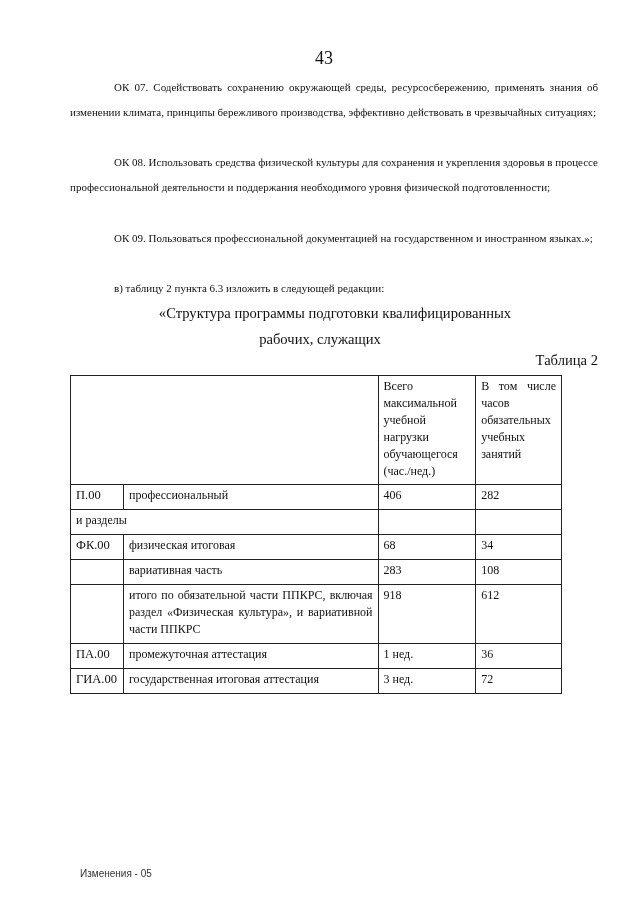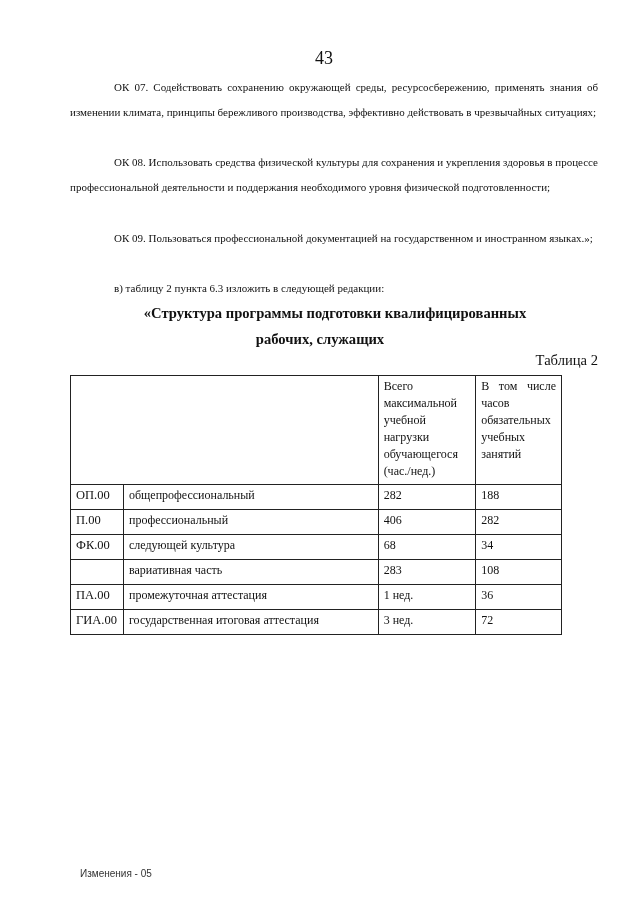--- a/index.html
+++ b/index.html
@@ -5,21 +5,21 @@
   html, body { margin: 0; padding: 0; background: #ffffff; }
   body { width: 640px; height: 905px; position: relative; overflow: hidden;
          font-family: "Liberation Serif", "DejaVu Serif", serif; color: #111; }
   .page-number { position: absolute; top: 48px; left: 4px; width: 640px; text-align: center; font-size: 18px; }
   .para { position: absolute; left: 70px; width: 528px; font-size: 11px; line-height: 25px; text-align: justify; }
   .indent { text-indent: 44px; }
   .p1 { top: 75px; }
   .p2 { top: 150px; }
   .p3 { top: 226px; }
   .p4 { top: 276px; }
-  .title { position: absolute; left: 0; width: 640px; text-align: center; font-weight: bold; font-size: 14.6px; line-height: 25px; }
+  .title { position: absolute; left: 0; width: 640px; text-align: center; font-weight: normal; font-size: 14.6px; line-height: 25px; }
   .t1 { top: 301px; padding-left: 30px; box-sizing: border-box; }
   .t2 { top: 327px; }
   .table-caption { position: absolute; top: 352px; right: 42px; font-size: 14.6px; }
   table.struct { position: absolute; top: 375px; left: 70px; width: 492px; border-collapse: collapse;
                  font-size: 12px; line-height: 17px; }
   table.struct td { border: 1px solid #222; vertical-align: top; padding: 2px 5px; }
   .c-code { width: 42px; }
   .c-name { width: 248px; }
   .c-total { width: 87px; margin-left: 48px; }
   .c-req { width: 75px; }
@@ -48,42 +48,47 @@
 <div class="table-caption">Таблица 2</div>
 
 <table class="struct">
   <tbody>
       <tr>
     <td colspan="2" class="hdr-empty"></td>
     <td class="c-total">Всего максимальной учебной нагрузки обучающегося (час./нед.)</td>
     <td class="c-req justify">В том числе часов обязательных учебных занятий</td>
   </tr>
   <tr class="row">
-    <td class="c-code code">ОП.00</td>
-    <td class="c-name">общепрофессиональный</td>
-    <td class="c-total">282</td>
-    <td class="c-req">188</td>
-  </tr>
-  <tr class="row">
     <td class="c-code code">П.00</td>
     <td class="c-name">профессиональный</td>
     <td class="c-total">406</td>
     <td class="c-req">282</td>
   </tr>
+  <tr class="section">
+    <td colspan="2">и разделы</td>
+    <td></td>
+    <td></td>
+  </tr>
   <tr class="row">
     <td class="c-code code">ФК.00</td>
-    <td class="c-name">следующей культура</td>
+    <td class="c-name">физическая итоговая</td>
     <td class="c-total">68</td>
     <td class="c-req">34</td>
   </tr>
   <tr class="row">
     <td class="c-code code"></td>
     <td class="c-name">вариативная часть</td>
     <td class="c-total">283</td>
     <td class="c-req">108</td>
+  </tr>
+  <tr class="row-tall">
+    <td class="c-code code"></td>
+    <td class="c-name justify">итого по обязательной части ППКРС, включая раздел «Физическая культура», и вариативной части ППКРС</td>
+    <td class="c-total">918</td>
+    <td class="c-req">612</td>
   </tr>
   <tr class="row">
     <td class="c-code code">ПА.00</td>
     <td class="c-name">промежуточная аттестация</td>
     <td class="c-total">1 нед.</td>
     <td class="c-req">36</td>
   </tr>
   <tr class="row">
     <td class="c-code code">ГИА.00</td>
     <td class="c-name">государственная итоговая аттестация</td>

